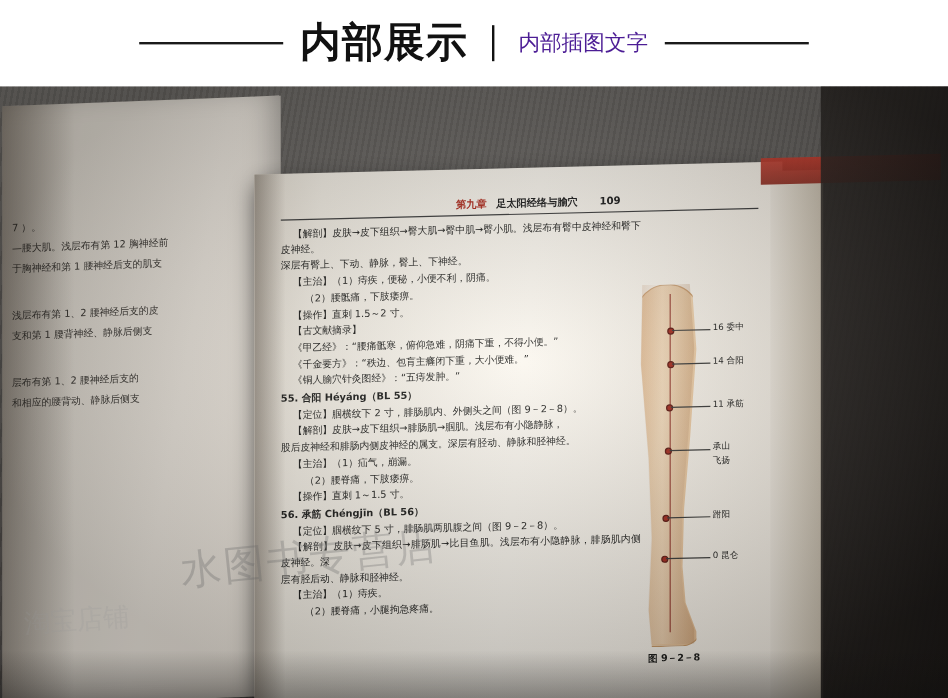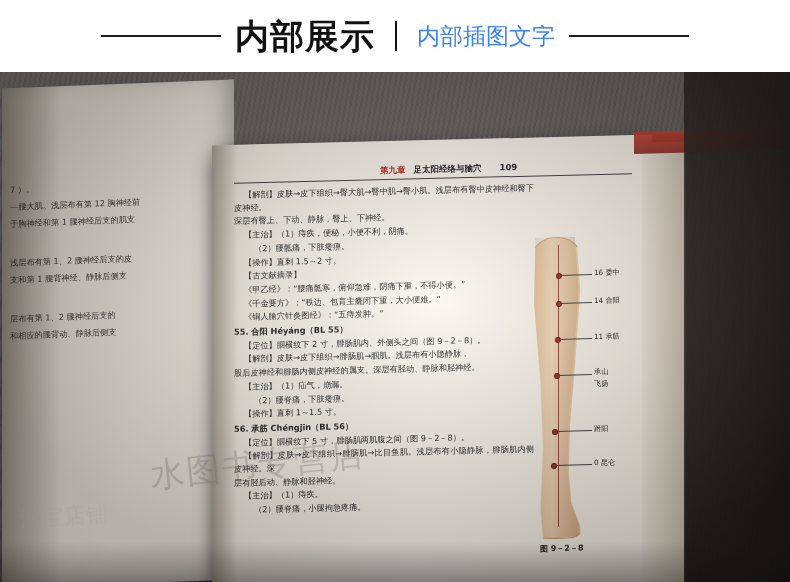--- a/index.html
+++ b/index.html
@@ -49,22 +49,22 @@
     line-height: 1;
     font-family: "DejaVu Sans", sans-serif;
   }
   .banner-bar {
     width: 2px;
     height: 30px;
     background: #111111;
     margin: 0 6px;
   }
   .banner-sub {
-    font-size: 23px;
-    color: #3b82f6;
+    font-size: 18px;
+    color: #4c1d95;
     font-family: "DejaVu Sans", sans-serif;
   }
 
   
   .photo {
     position: absolute;
     top: 72px;
     left: 0;
     width: 790px;
     height: 510px;

